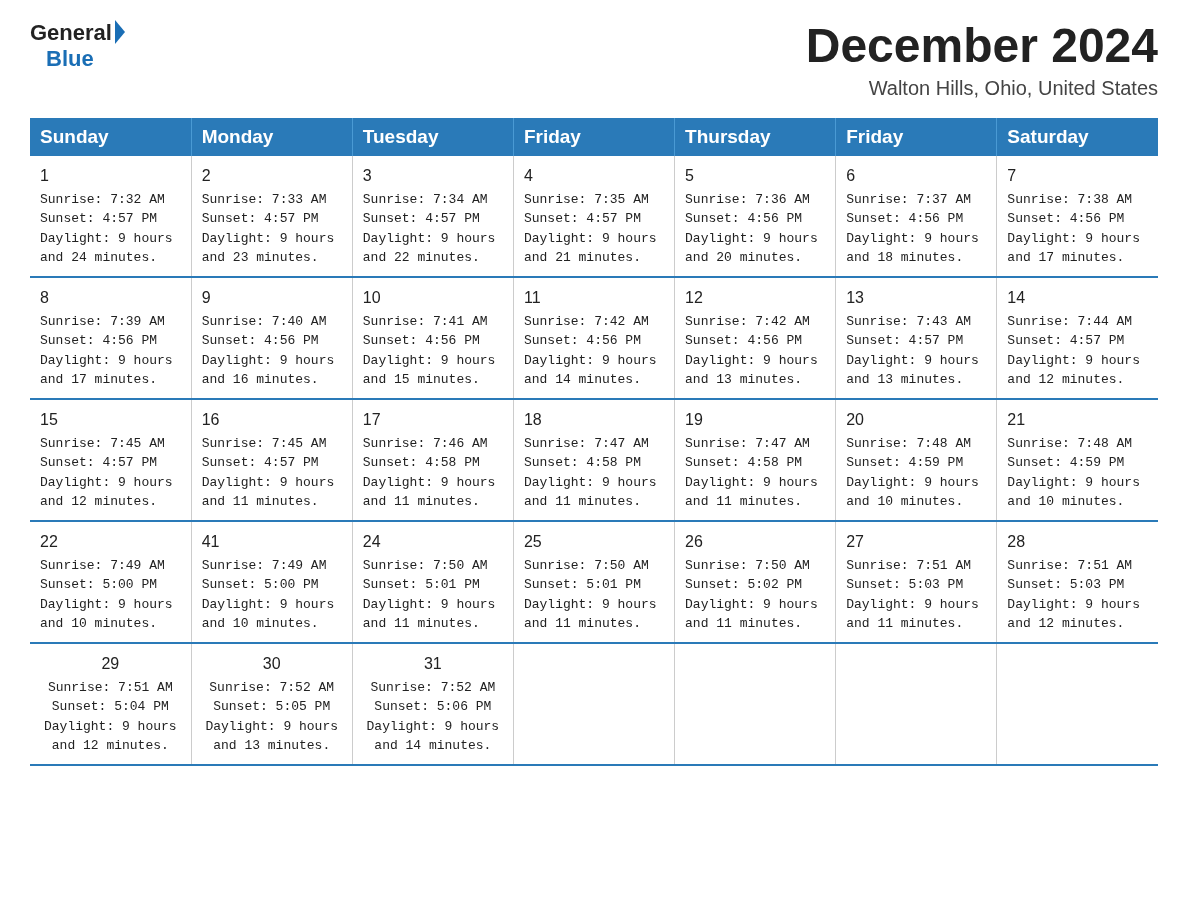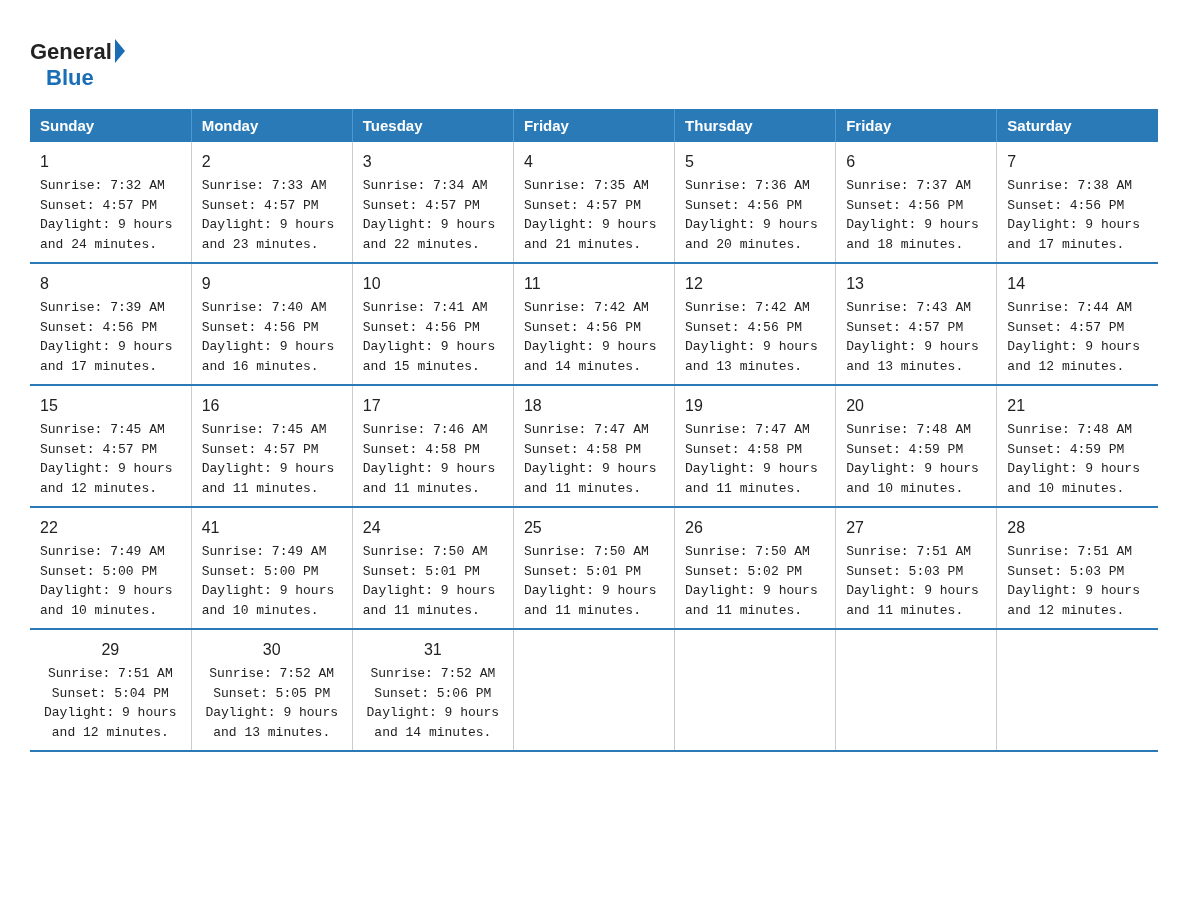--- a/index.html
+++ b/index.html
@@ -18,21 +18,20 @@
     .logo {
       display: flex;
       flex-direction: column;
       align-items: flex-start;
     }
     .logo-text {
       display: flex;
       font-size: 22px;
       font-weight: bold;
       color: #222;
-      margin-top: 19px;
     }
     .logo-general { color: #222; }
     .logo-arrow {
       width: 0;
       height: 0;
       border-left: 10px solid #1a6eb5;
       border-top: 12px solid transparent;
       border-bottom: 12px solid transparent;
       margin: 0 3px;
       display: inline-block;
@@ -59,21 +58,21 @@
     }
     table {
       width: 100%;
       border-collapse: collapse;
     }
     thead tr {
       background-color: #2a7ab8;
     }
     thead th {
       color: #fff;
-      font-size: 15px;
+      font-size: 19px;
       font-weight: bold;
       padding: 8px 10px;
       text-align: left;
       border-right: 1px solid #4a9ad4;
     }
     thead th:last-child { border-right: none; }
     tbody tr {
       border-bottom: 2px solid #2a7ab8;
     }
     tbody tr:last-child {
@@ -109,20 +108,24 @@
 </head>
 <body>
 
 <div class="header">
   <div class="logo">
     <div class="logo-text">
       <span class="logo-general">General</span>
       <span class="logo-arrow"></span>
     </div>
     <span class="logo-blue">Blue</span>
+  </div>
+  <div class="title-block">
+    <div class="page-title">December 2024</div>
+    <div class="subtitle">Walton Hills, Ohio, United States</div>
   </div>
 </div>
 
 <table>
   <thead>
     <tr>
     <th>Sunday</th>
         <th>Monday</th>
         <th>Tuesday</th>
         <th>Friday</th>

